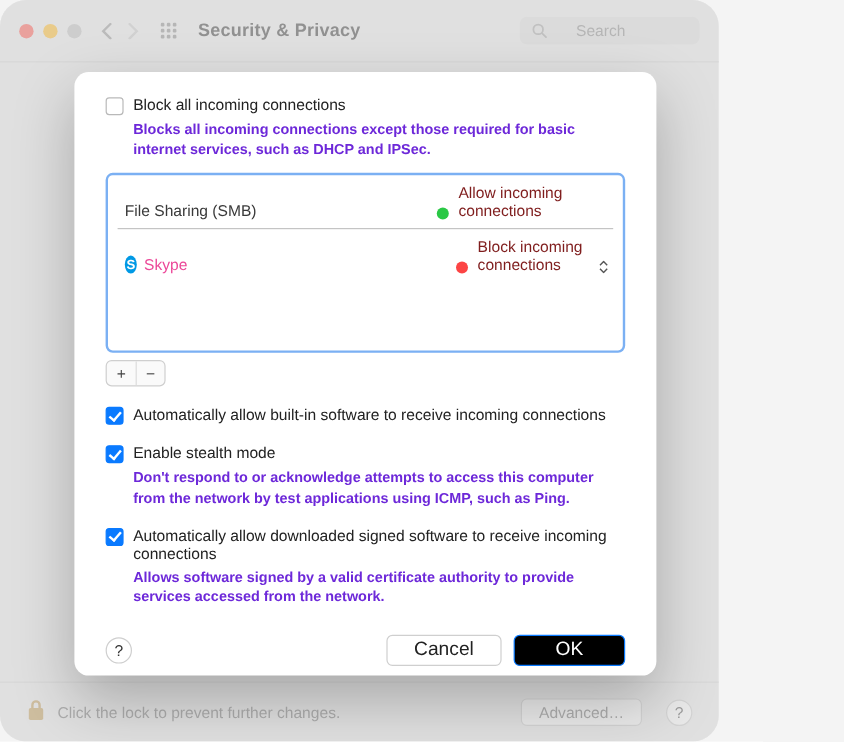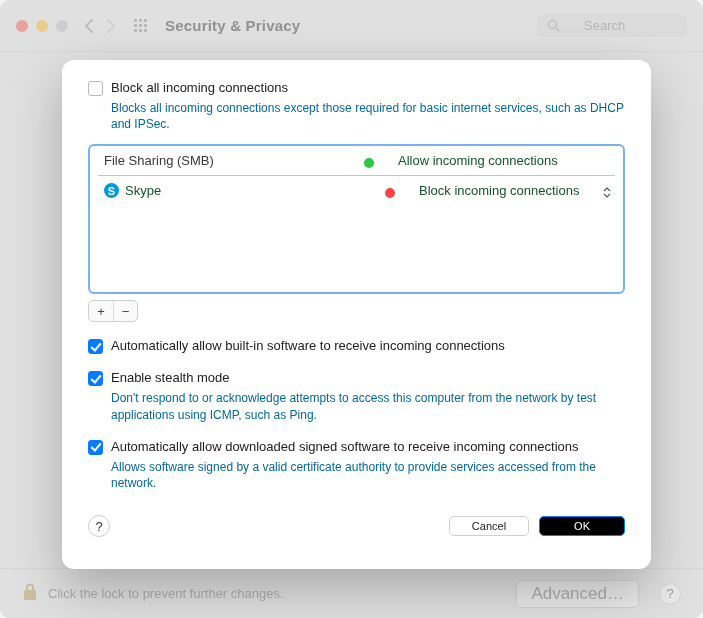--- a/index.html
+++ b/index.html
@@ -6,24 +6,24 @@
   body {
     font-family: -apple-system, BlinkMacSystemFont, "Helvetica Neue", sans-serif;
     background: #f4f4f4;
     width: 703px;
     height: 618px;
     overflow: hidden;
     font-size: 13px;
     color: #222;
   }
   .window {
-    width: 703px;
+    width: 599px;
     height: 618px;
     background: #ececec;
-    border-radius: 10px;
+    border-radius: 22px;
     position: relative;
     overflow: hidden;
   }
   .dim-overlay {
     position:absolute; inset:0;
     background: rgba(215,215,215,0.55);
     pointer-events:none;
     z-index:1;
   }
   .toolbar {
@@ -55,92 +55,92 @@
     height:50px; display:flex; align-items:center;
     padding:0 22px; gap:10px;
     border-top:1px solid #d8d8d8;
     background:#ececec;
   }
   .lock-icon svg{fill:#c49f5c;}
   .footer-text { color:#7a7a7a; font-size:13px;}
   .adv-btn {
     margin-left:auto; padding:3px 14px;
     background:#fff; border:1px solid #cfcfcf; border-radius:5px;
-    font-size:17px; color:#7a7a7a;
+    font-size:13px; color:#7a7a7a;
   }
   .help-btn {
     width:22px;height:22px;border-radius:50%;
     background:#fff;border:1px solid #cfcfcf;
     display:flex;align-items:center;justify-content:center;
     font-size:13px;color:#555;margin-left:10px;
   }
   
   .sheet {
     position:absolute;
     top:60px; left:62px; right:52px;
     background:#fff;
     border-radius:12px;
     box-shadow:0 20px 50px rgba(0,0,0,.25);
-    padding:20px 26px 32px 26px;
+    padding:20px 26px 8px 26px;
     z-index:5;
   }
   .cb-row { display:flex; align-items:flex-start; gap:8px; }
   .cb {
     width:15px;height:15px;border:1px solid #b9b9b9;
     border-radius:3px;flex:none;margin-top:1px;
     display:flex;align-items:center;justify-content:center;
   }
   .cb.checked { background:#0a7aff; border-color:#0a7aff;}
   .cb.checked::after{content:"";width:4px;height:8px;border:solid #fff;border-width:0 2px 2px 0;transform:rotate(40deg);margin-top:-2px;}
   .cb-label { font-size:13px; color:#222;}
-  .cb-desc { font-size:12px; color:#0369a1; margin:4px 0 0 23px; line-height:1.35;}
+  .cb-desc { font-size:12px; color:#6d28d9; margin:4px 0 0 23px; line-height:1.35;font-weight:bold;}
   .listbox {
     margin-top:12px; border:2.5px solid #7bb0f3; border-radius:6px;
     height:150px; padding:0;
     background:#fff;
   }
   .list-row{
     display:flex;align-items:flex-end;
     padding:7px 14px;
     font-size:13px;
     position:relative;
   }
   .list-hr{ height:1px;background:#c4c4c4;margin:0 8px;}
   .app-skype {
     width:15px;height:15px;border-radius:50%;
     background:#0099e5;color:#fff;font-size:11px;font-weight:700;
     display:flex;align-items:center;justify-content:center;margin-right:6px;
   }
   .app-name{flex:none;width:260px;color:#3a3a3a;}
-  .app-name.muted{color:#14532d;}
+  .app-name.muted{color:#ec4899;}
   .status-dot{width:10px;height:10px;border-radius:50%;margin-right:8px;flex:none;}
   .status-dot.green{background:#2ac845;}
   .status-dot.red{background:#fc4444;}
-  .status-text{color:#14532d;margin-left:16px;}
+  .status-text{color:#7f1d1d;}
   .row-chevron{position:absolute;right:12px;display:flex;flex-direction:column;gap:1px;}
   .row-chevron svg{display:block;}
   .addremove{
     margin-top:6px;display:inline-flex;border:1px solid #cfcfcf;
     border-radius:5px;overflow:hidden;background:#fafafa;
   }
   .arm-btn{width:24px;height:20px;display:flex;align-items:center;justify-content:center;
     font-size:13px;color:#444;cursor:default;}
   .arm-btn + .arm-btn{border-left:1px solid #dcdcdc;}
   .section { margin-top:16px;}
   .action-row{
     margin-top:24px; display:flex; align-items:center;
   }
   .help-sm{
     width:22px;height:22px;border-radius:50%;
     border:1px solid #cfcfcf;background:#fff;
     display:flex;align-items:center;justify-content:center;
     font-size:13px;color:#333;
   }
   .btn{
-    padding:3px 22px;border-radius:5px;font-size:11px;
+    padding:3px 22px;border-radius:5px;font-size:16px;
     border:1px solid #cfcfcf;background:#fff;color:#222;
   }
   .btn.primary{
     background:#000000;border-color:#0a7aff;color:#fff;
     padding:3px 34px;
   }
   .btn-group{margin-left:auto;display:flex;gap:10px;}
 </style>
 </head>
 <body>

